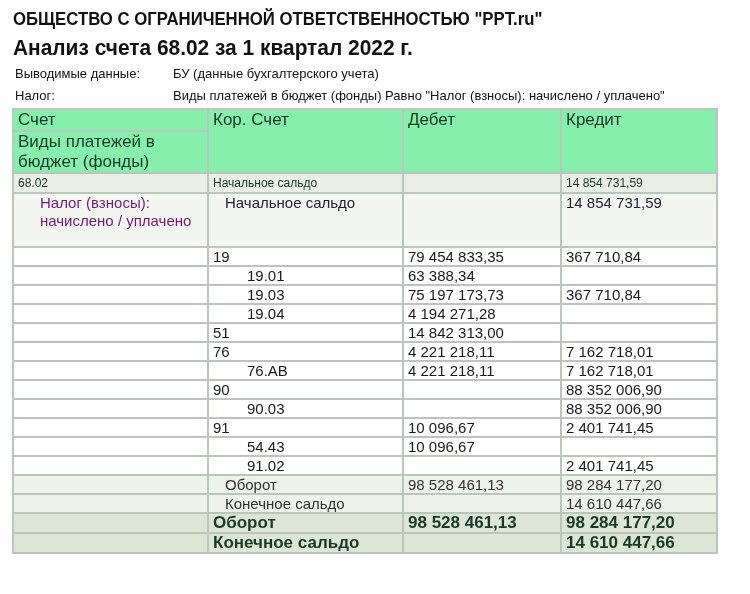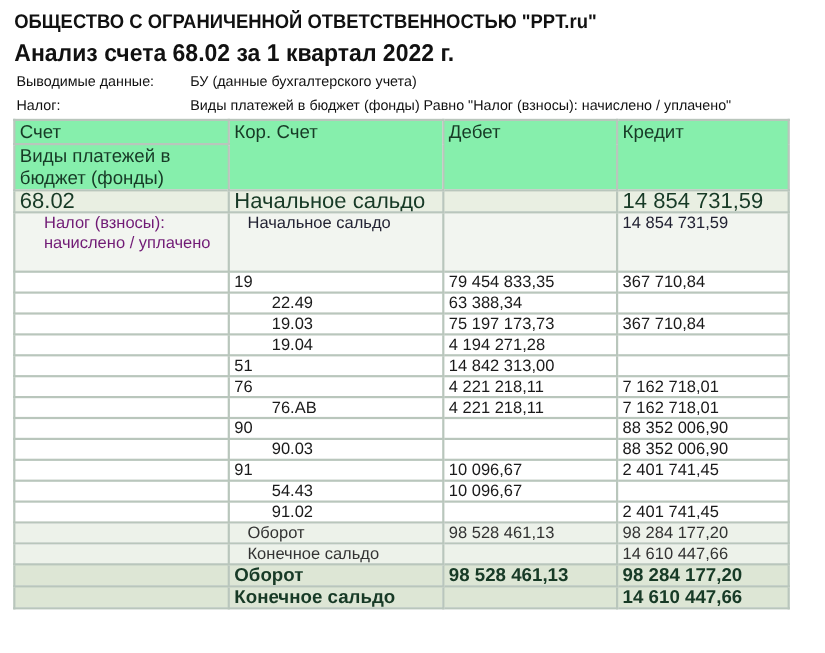--- a/index.html
+++ b/index.html
@@ -7,21 +7,21 @@
   .org { position:absolute; left:13px; top:9px; font-size:18px; font-weight:bold; letter-spacing:0; white-space:nowrap; transform:scaleX(0.93); transform-origin:left; }
   .title { position:absolute; left:13px; top:35px; font-size:22px; font-weight:bold; white-space:nowrap; transform:scaleX(0.95); transform-origin:left; }
   .meta { position:absolute; left:15px; font-size:13px; white-space:nowrap; }
   .meta .val { position:absolute; left:158px; }
   .m1 { top:66px; } .m2 { top:88px; }
   table { position:absolute; left:12px; top:108px; border-collapse:collapse; table-layout:fixed; width:704px; font-size:15px; color:#1a1a1a; }
   td { border:2px solid #b9c6bc; padding:0 4px; vertical-align:top; overflow:hidden; white-space:nowrap; line-height:18px; }
   col.c1 { width:195px; } col.c2 { width:195px; } col.c3 { width:158px; } col.c4 { width:156px; }
   .hdr td { background:#86efac; color:#173a26; font-size:17px; line-height:20px; }
   .hdr .wrap { white-space:normal; height:40px; overflow:hidden; }
-  .acct td { background:#e9efe2; color:#173a26; font-size:20px; height:18px; line-height:18px; }
+  .acct td { background:#e9efe2; color:#173a26; font-size:12px; height:18px; line-height:18px; }
   .grp td { background:#f2f5f0; color:#223; height:52px; }
   .grp td.wrap { white-space:normal; padding-left:26px; color:#701a75; }
   .row td { background:#ffffff; height:17px; line-height:17px; }
   .sub td { background:#edf2ea; color:#333; height:17px; line-height:17px; }
   .tot td { background:#dde6d5; color:#173a26; font-weight:bold; font-size:17px; height:18px; line-height:18px; }
   .r { text-align:left; }
   .i1 { } .i2 { padding-left:38px; } .i3 { padding-left:16px; }
 </style>
 </head>
 <body>
@@ -71,21 +71,21 @@
   </tbody>
     <tbody id="rows">
       <tr class="row">
         <td></td>
         <td class="i1">19</td>
         <td class="r">79 454 833,35</td>
         <td class="r">367 710,84</td>
       </tr>
       <tr class="row">
         <td></td>
-        <td class="i2">22.49</td>
+        <td class="i2">19.01</td>
         <td class="r">63 388,34</td>
         <td class="r"></td>
       </tr>
       <tr class="row">
         <td></td>
         <td class="i2">19.03</td>
         <td class="r">75 197 173,73</td>
         <td class="r">367 710,84</td>
       </tr>
       <tr class="row">

